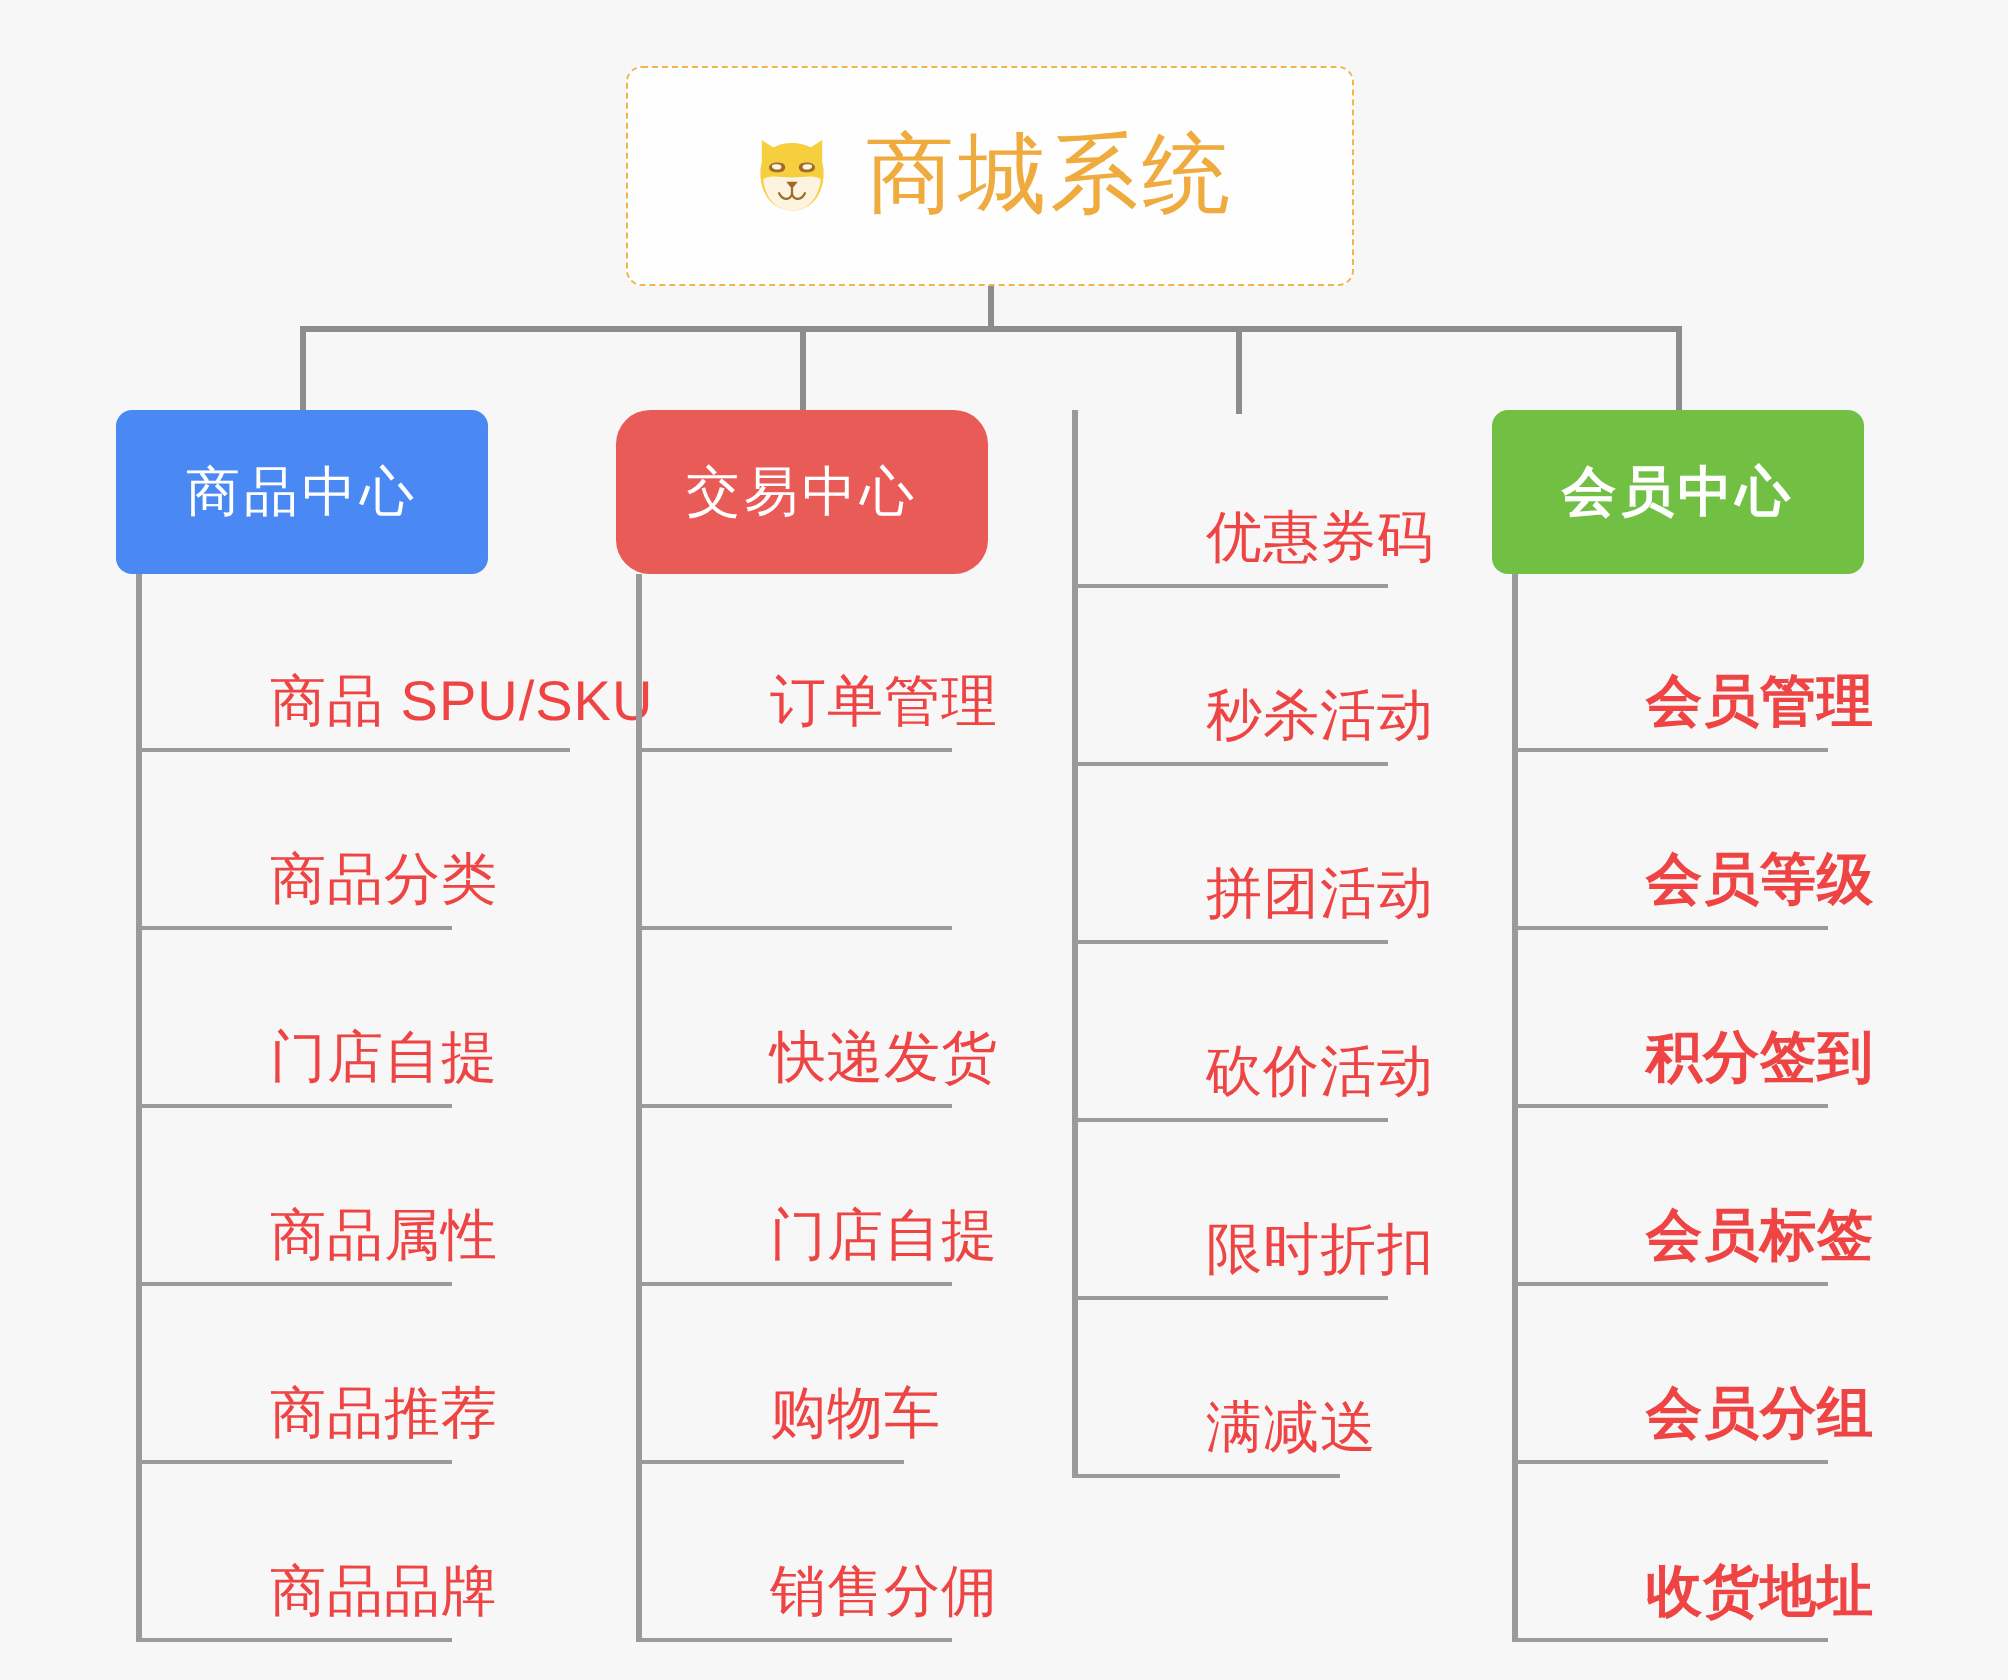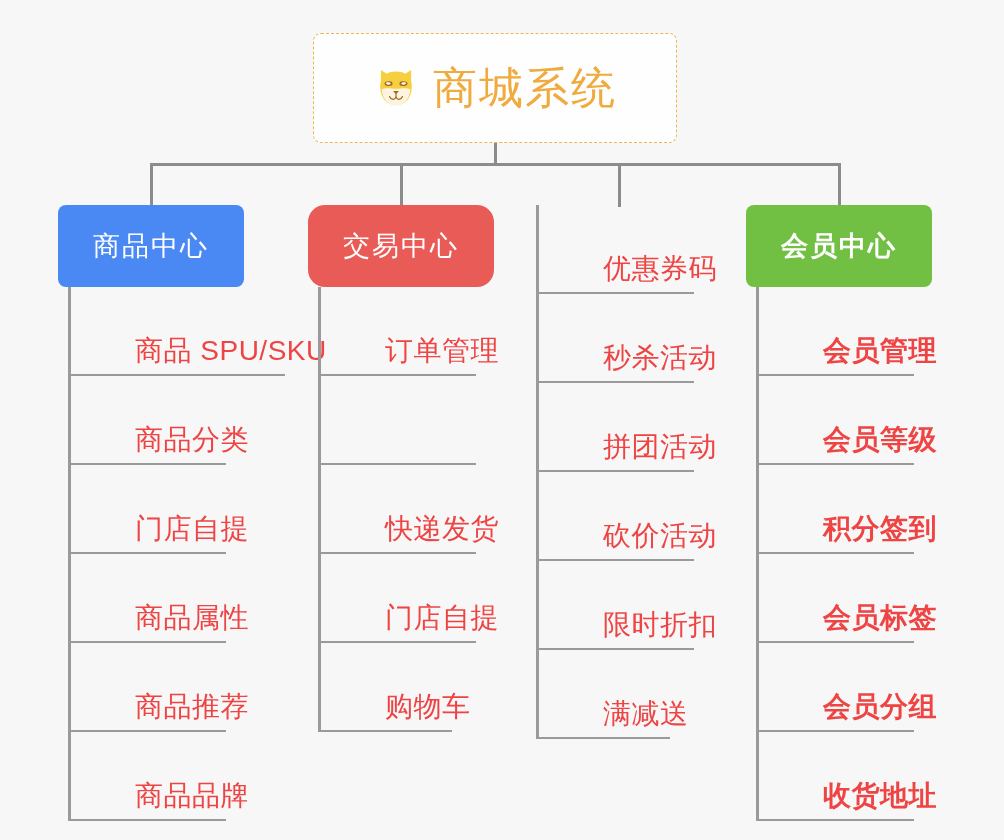--- a/index.html
+++ b/index.html
@@ -201,20 +201,24 @@
         <span class="leaf-label">快递发货</span>
       </div>
       <div class="leaf">
         <span class="leaf-underline" style="width:155px;"></span>
         <span class="leaf-label">门店自提</span>
       </div>
       <div class="leaf">
         <span class="leaf-underline" style="width:131px;"></span>
         <span class="leaf-label">购物车</span>
       </div>
+      <div class="leaf">
+        <span class="leaf-underline" style="width:155px;"></span>
+        <span class="leaf-label">销售分佣</span>
+      </div>
     </div>
   </div>
 
   <div class="column col-3">
     <div class="leaf-list">
       <div class="leaf">
         <span class="leaf-underline" style="width:155px;"></span>
         <span class="leaf-label">优惠券码</span>
       </div>
       <div class="leaf">

